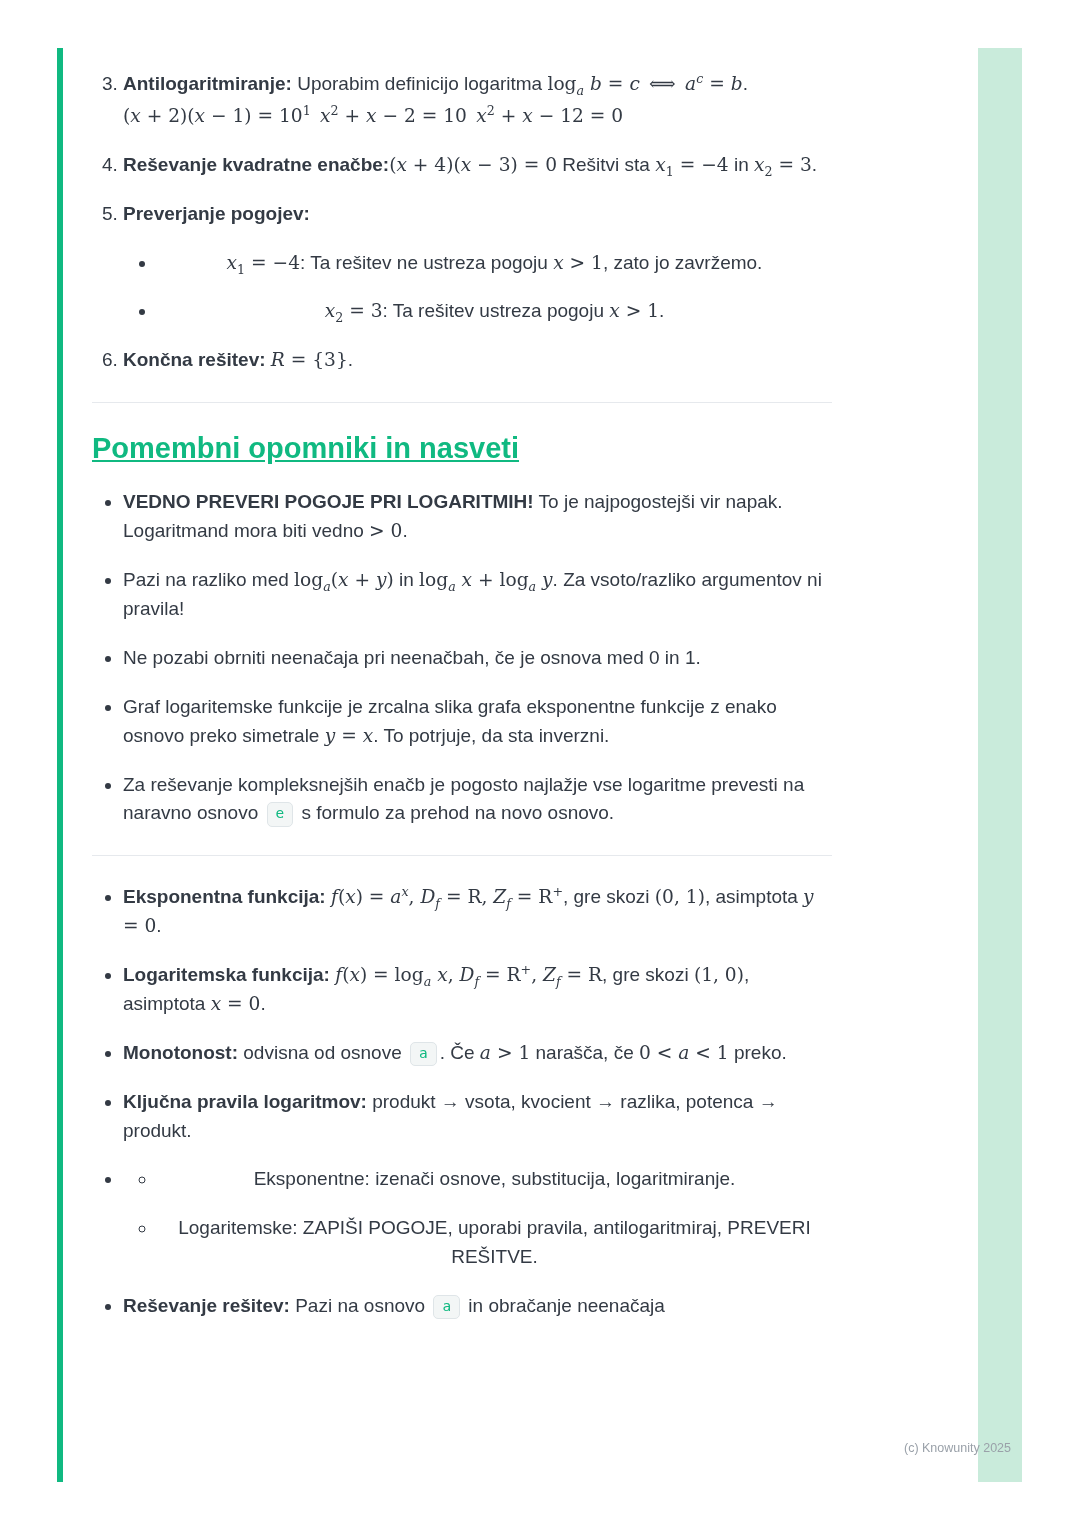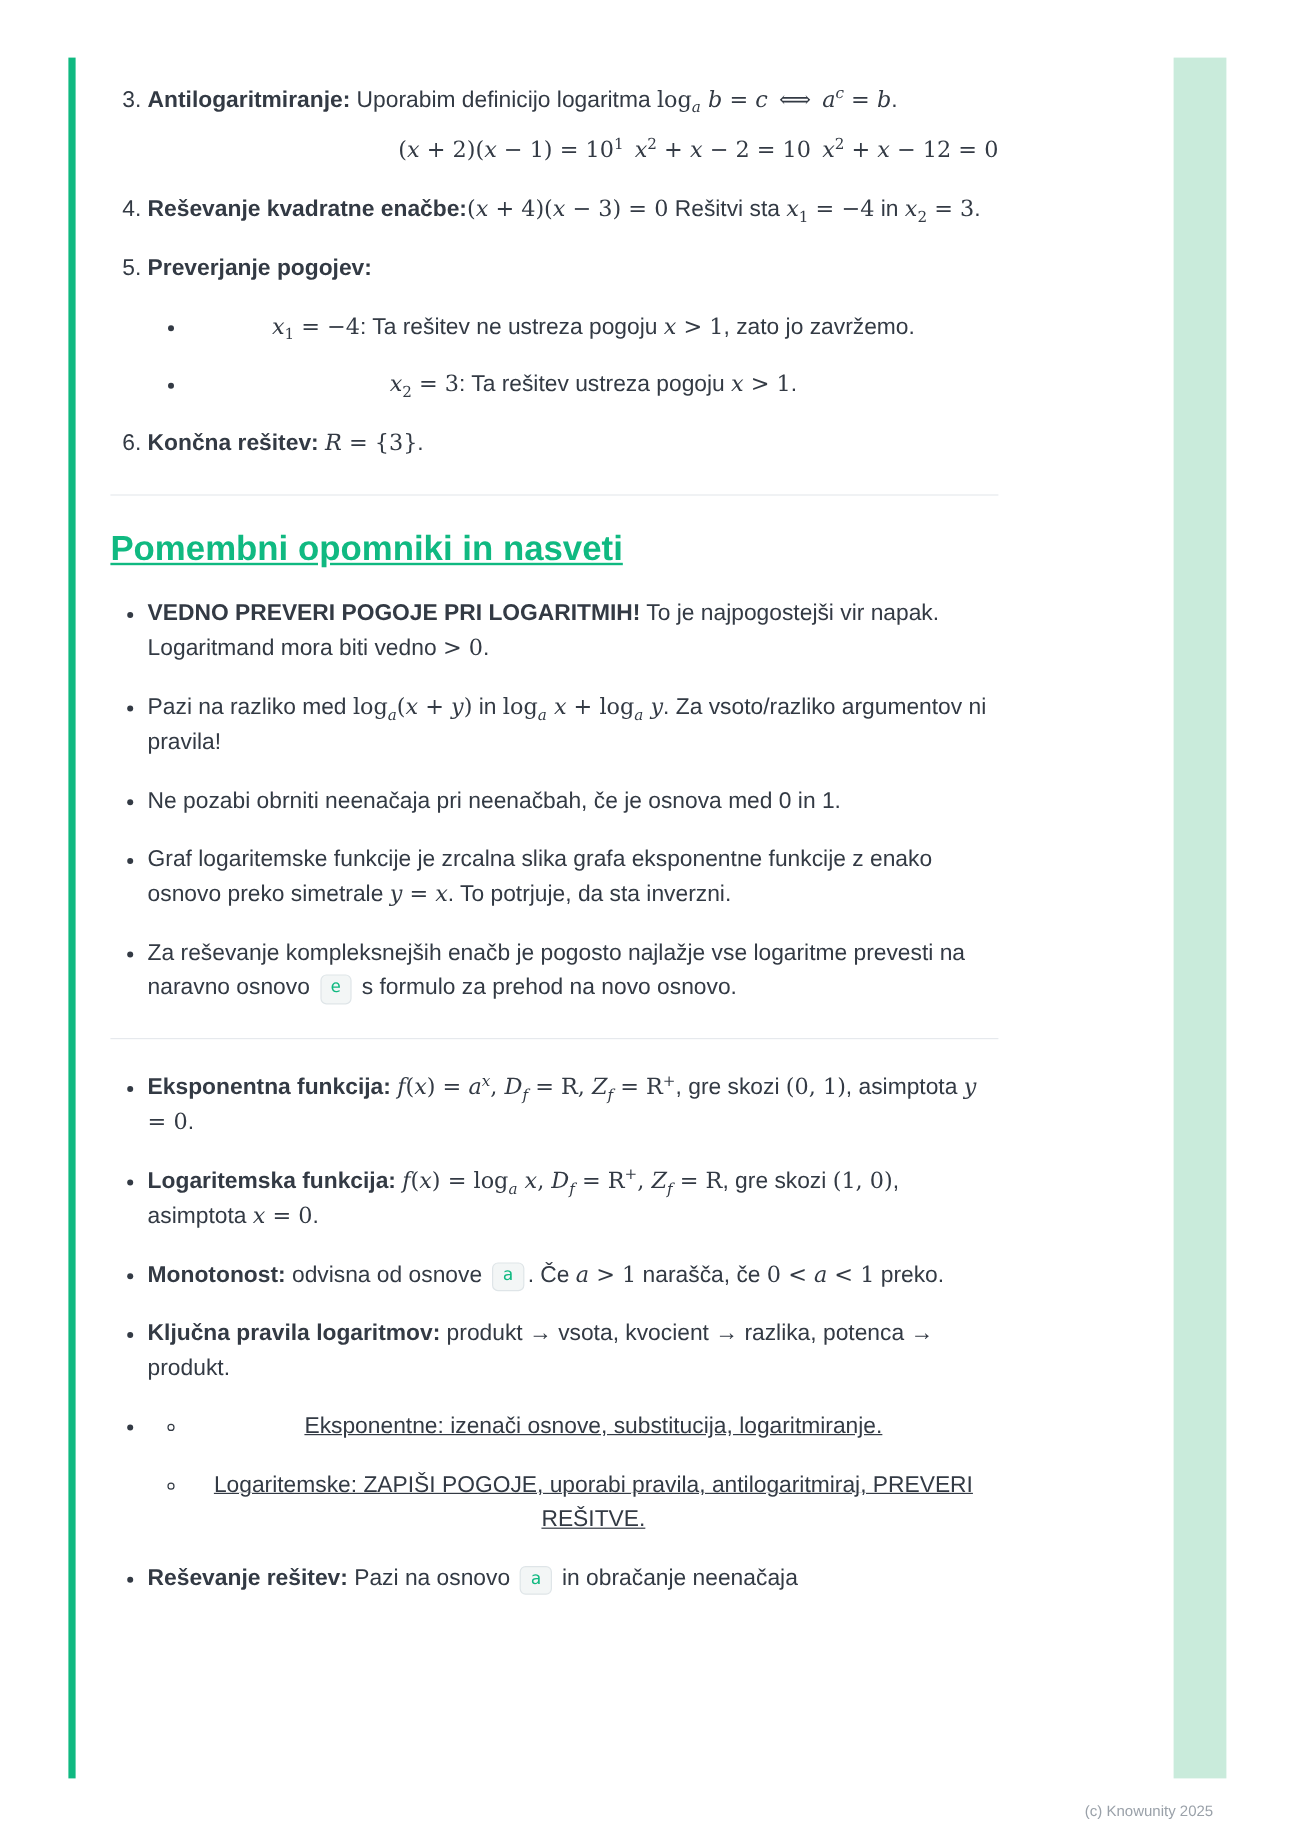--- a/index.html
+++ b/index.html
@@ -21,32 +21,32 @@
   .left-bar{position:absolute;left:57px;top:48px;width:6px;height:1434px;background:var(--accent);z-index:1;}
   .right-strip{position:absolute;left:978px;top:48px;width:44px;height:1434px;background:var(--strip);z-index:1;}
   .content{position:absolute;left:92px;top:50px;width:740px;font-size:19px;line-height:1.52;z-index:2;}
   h2{font-size:29px;line-height:1.25;font-weight:700;color:var(--accent);margin:24px 0 22px;text-decoration:underline;}
   hr{border:none;border-top:1px solid var(--divider);margin:27px 0;}
   ol,ul{margin:0;padding-left:31px;}
   li{margin:0 0 13px;}
   ul.main{list-style:disc;}
   ul.sub{margin:9px 0 0;padding-left:34px;text-align:center;}
   ul.sub.disc{list-style:disc;}
-  ul.sub.circle{list-style:circle;text-decoration:underline;}
+  ul.sub.circle{list-style:circle;}
   .line{display:block;margin-top:20px;}
-  .line + .line{margin-top:13px;text-align:right;}
+  .line + .line{margin-top:3px;}
   .seg-b{font-weight:700;}
   .seg-m{font-family:"DejaVu Serif","DejaVu Sans",serif;font-size:0.98em;}
   .seg-m sub,.seg-m sup{font-size:0.68em;line-height:0;}
   .seg-chip{
     display:inline-block;font-family:"DejaVu Sans Mono",monospace;font-size:0.76em;
     color:var(--accent);background:var(--chip-bg);border:1px solid var(--chip-border);
     border-radius:5px;padding:1px 8px 2px;margin:0 3px;line-height:1.35;position:relative;top:-1px;
   }
-  .footer{position:absolute;right:69px;top:1502px;font-size:12.5px;color:var(--muted);z-index:3;}
+  .footer{position:absolute;right:69px;top:1441px;font-size:12.5px;color:var(--muted);z-index:3;}
 </style>
 </head>
 <body style="--accent: #10b981; --strip: #c9ebdb; --divider: #e6e9ed; --text: #333a44; --muted: #9aa1a9;">
 
 <div class="left-bar"></div>
 <div class="right-strip"></div>
 
 <main class="content">
     <ol start="3">
       <li>

